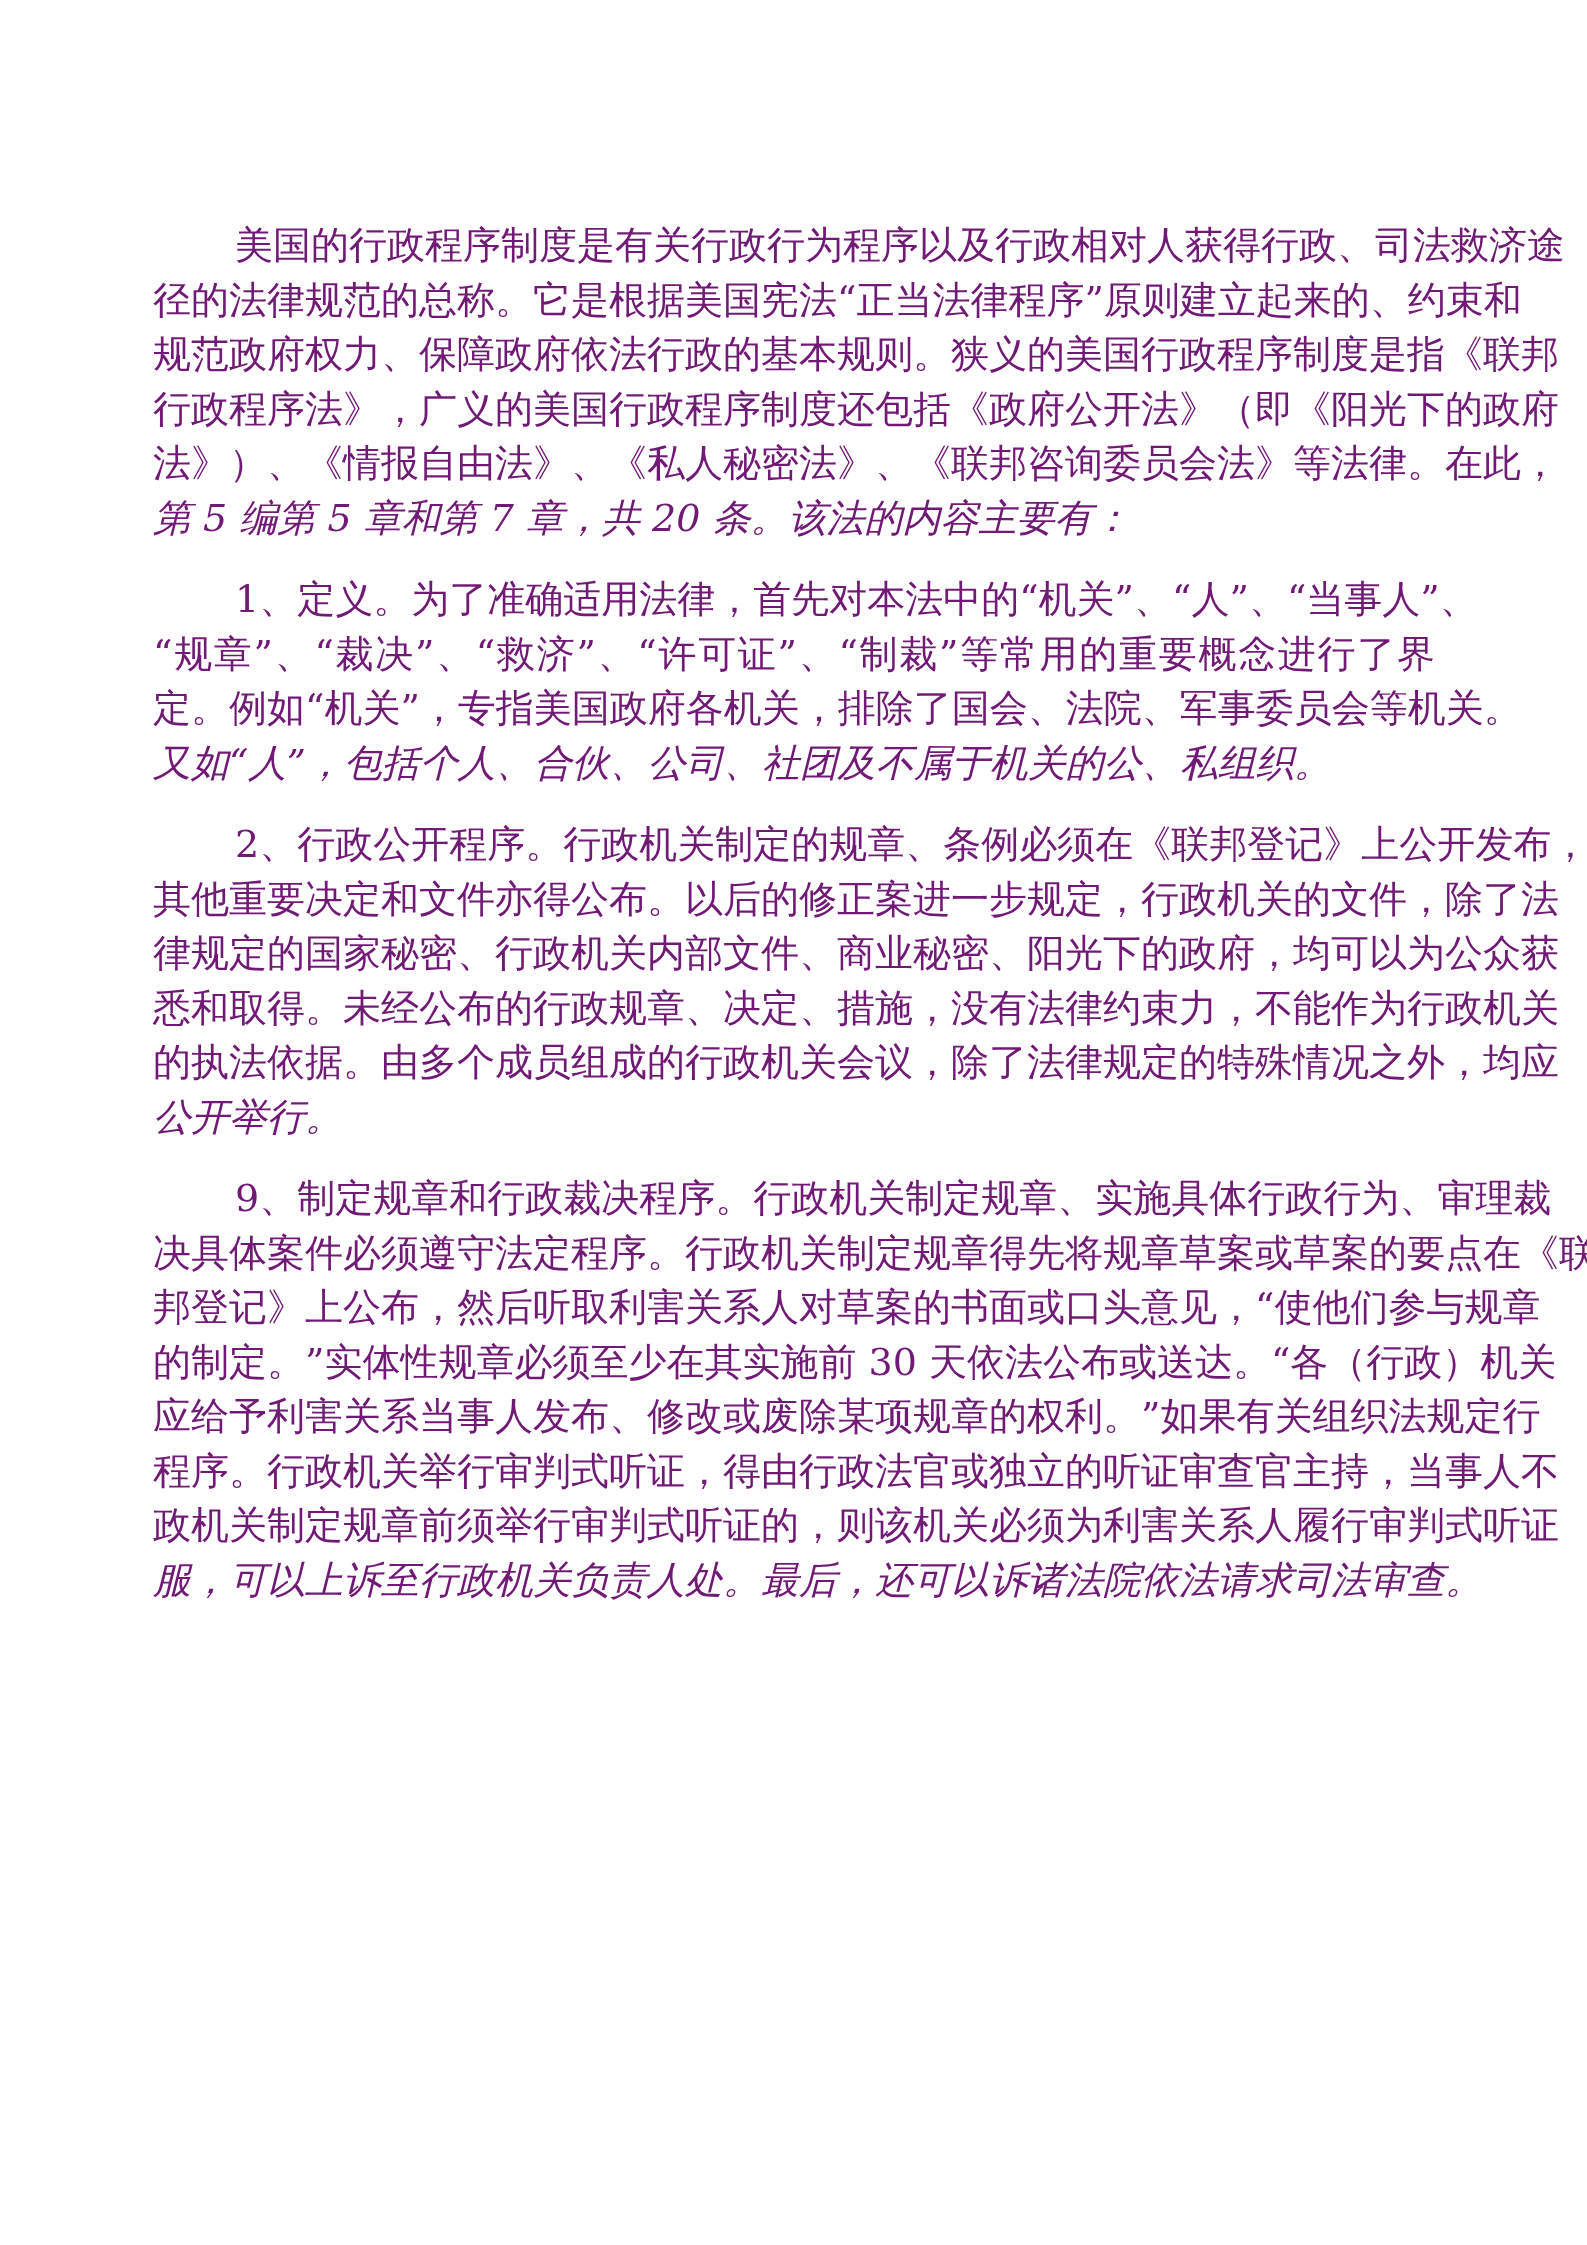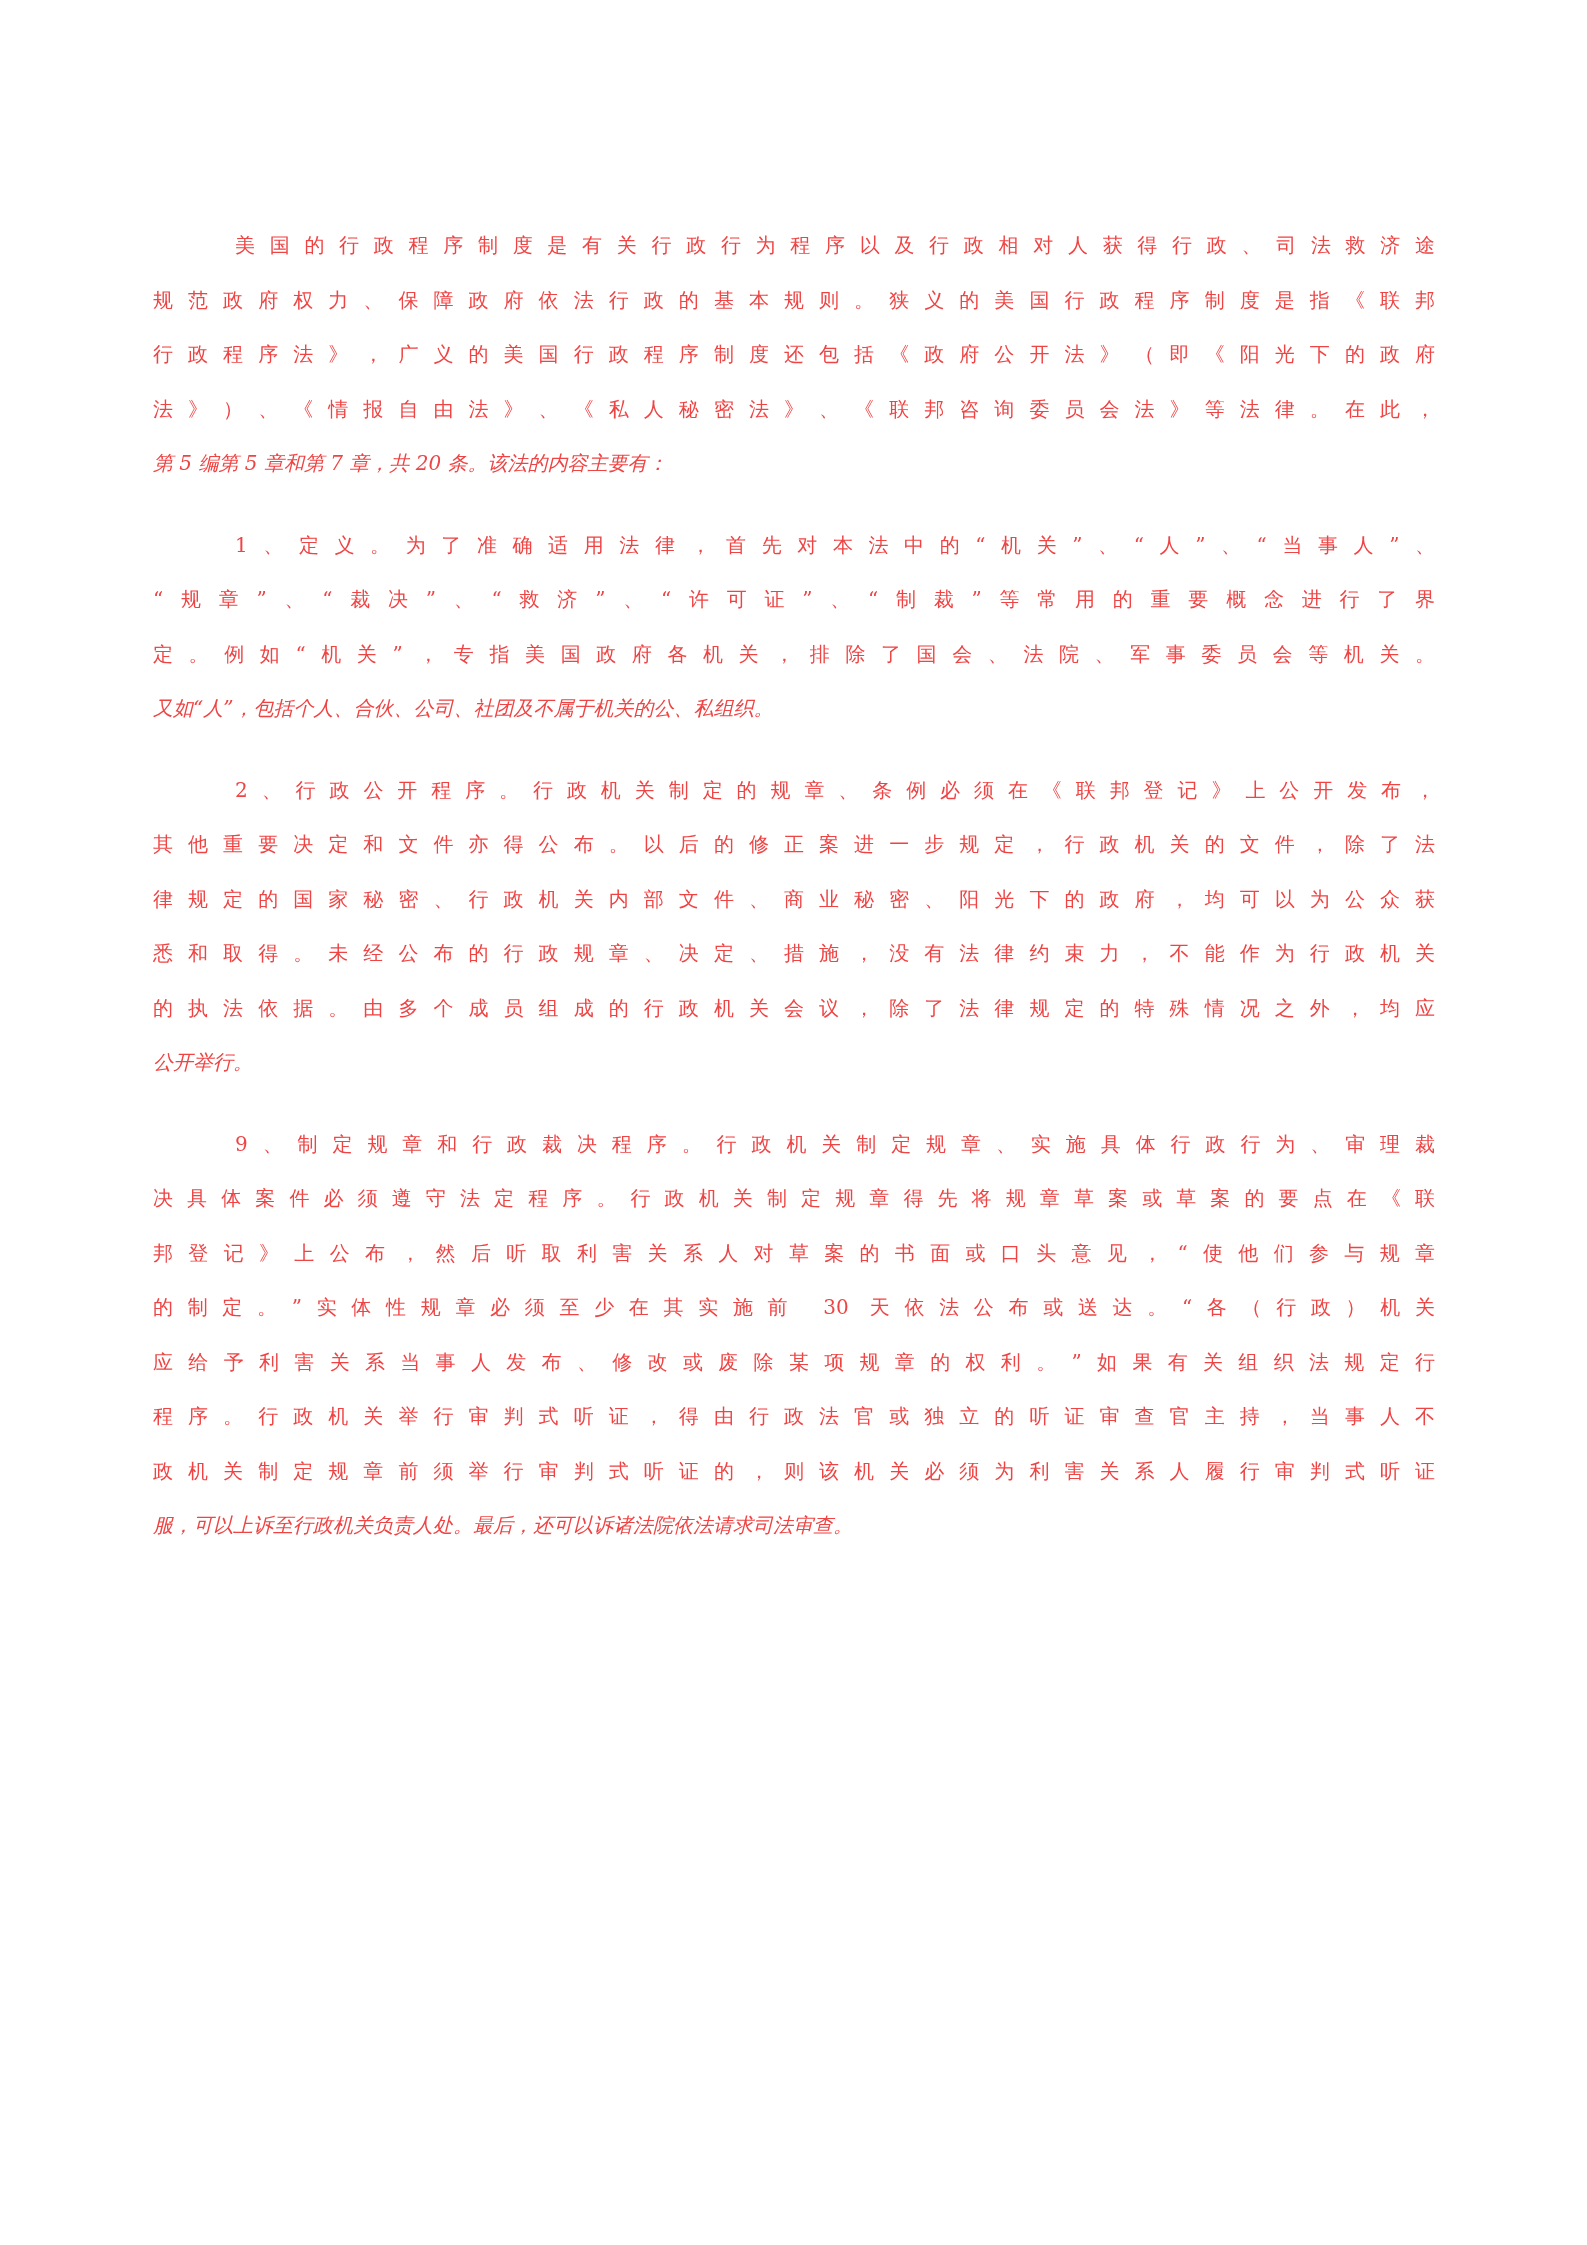--- a/index.html
+++ b/index.html
@@ -1,21 +1,21 @@
 <!DOCTYPE html>
 <html><head>
 <meta charset="utf-8">
 <style>
   html, body { margin: 0; padding: 0; background: #ffffff; }
   body { width: 1587px; height: 2245px; position: relative; overflow: hidden; }
   .page {
     position: absolute; left: 153px; top: 218px; width: 1282px;
     font-family: "DejaVu Serif", "Liberation Serif", serif;
-    color: #ef4444;
-    font-size: 20px;
+    color: #701a75;
+    font-size: 38px;
   }
   .para { margin: 0 0 27px 0; }
   .line {
     display: block;
     height: 54.5px;
     line-height: 54.5px;
     white-space: nowrap;
     text-align: justify;
     text-align-last: justify;
     letter-spacing: 0px;
@@ -23,20 +23,21 @@
   .line.first { padding-left: 82px; }
   .line.last { text-align-last: left; font-style: italic; }
 </style>
 </head>
 <body>
 
 <div class="page">
 
   <div class="para">
     <span class="line first">美国的行政程序制度是有关行政行为程序以及行政相对人获得行政、司法救济途</span>
+    <span class="line">径的法律规范的总称。它是根据美国宪法“正当法律程序”原则建立起来的、约束和</span>
     <span class="line">规范政府权力、保障政府依法行政的基本规则。狭义的美国行政程序制度是指《联邦</span>
     <span class="line">行政程序法》，广义的美国行政程序制度还包括《政府公开法》（即《阳光下的政府</span>
     <span class="line">法》）、《情报自由法》、《私人秘密法》、《联邦咨询委员会法》等法律。在此，</span>
     <span class="line last">第 5 编第 5 章和第 7 章，共 20 条。该法的内容主要有：</span>
   </div>
 
   <div class="para">
     <span class="line first">1、定义。为了准确适用法律，首先对本法中的“机关”、“人”、“当事人”、</span>
     <span class="line">“规章”、“裁决”、“救济”、“许可证”、“制裁”等常用的重要概念进行了界</span>
     <span class="line">定。例如“机关”，专指美国政府各机关，排除了国会、法院、军事委员会等机关。</span>

